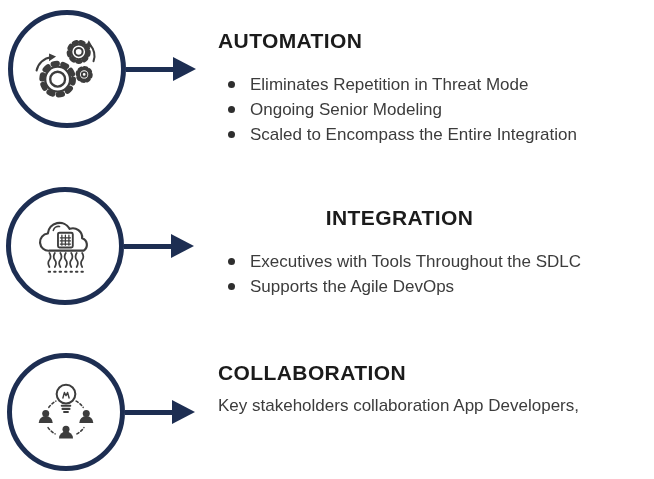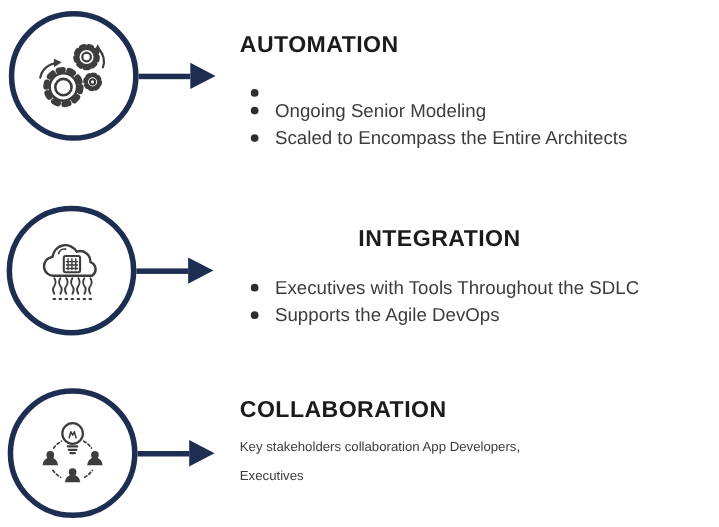--- a/index.html
+++ b/index.html
@@ -20,21 +20,21 @@
     border-top:12px solid transparent;border-bottom:12px solid transparent;
   }
   .content{position:absolute;left:218px;}
   .title{
     margin:0;font-size:21px;font-weight:700;letter-spacing:.4px;
     color:#1b1b1b;line-height:28px;white-space:nowrap;
   }
   ul.bullets{list-style:none;margin:17px 0 0 0;padding:0;}
   ul.bullets li{display:flex;align-items:flex-start;font-size:17px;color:#3c3c3c;line-height:25px;white-space:nowrap;}
   .bullet-dot{flex:0 0 auto;width:7px;height:7px;border-radius:50%;background:#2e2e2e;margin:9px 15px 0 10px;}
-  .para{margin-top:6px;font-size:12px;color:#3c3c3c;line-height:26px;}
+  .para{margin-top:6px;font-size:17px;color:#3c3c3c;line-height:26px;}
   .para div{white-space:nowrap;}
   svg.glyph{display:block;}
 </style>
 </head>
 <body>
 
 <div class="canvas">
 
   <div class="icon-circle" style="left:8px;top:10px;">
     <svg class="glyph" width="78" height="78" viewBox="0 0 100 100" fill="none" stroke="#3d3d3d" stroke-width="3" stroke-linecap="round">
@@ -59,28 +59,29 @@
   </div>
   <div class="arrow" style="left:126px;top:57px;">
     <span class="shaft"></span>
       <span class="head"></span>
   </div>
   <div class="content" style="top:27px;">
     <h2 class="title">AUTOMATION</h2>
     <ul class="bullets">
       <li>
           <span class="bullet-dot"></span>
+          <span>Eliminates Repetition in Threat Mode</span>
         </li>
       <li>
           <span class="bullet-dot"></span>
           <span>Ongoing Senior Modeling</span>
         </li>
       <li>
           <span class="bullet-dot"></span>
-          <span>Scaled to Encompass the Entire Architects</span>
+          <span>Scaled to Encompass the Entire Integration</span>
         </li>
     </ul>
   </div>
 
   <div class="icon-circle" style="left:6px;top:187px;">
     <svg class="glyph" width="78" height="78" viewBox="0 0 100 100" fill="none" stroke="#3d3d3d" stroke-width="2.8" stroke-linecap="round" stroke-linejoin="round">
 
       <path d="M 30 56 a 11 11 0 0 1 -2 -22 a 15 15 0 0 1 28 -6 a 12 12 0 0 1 16 12 a 9 9 0 0 1 2 16 z"></path>
       <path d="M 35 30 a 7 7 0 0 1 8 -5" stroke-width="2"></path>
 
@@ -139,17 +140,16 @@
     </svg>
   </div>
   <div class="arrow" style="left:125px;top:400px;">
     <span class="shaft"></span>
       <span class="head"></span>
   </div>
   <div class="content" style="top:359px;">
     <h2 class="title">COLLABORATION</h2>
     <div class="para">
       <div>Key stakeholders collaboration App Developers,</div>
-      <div>Executives</div>
     </div>
   </div>
 
 </div>
 
 </body></html>

